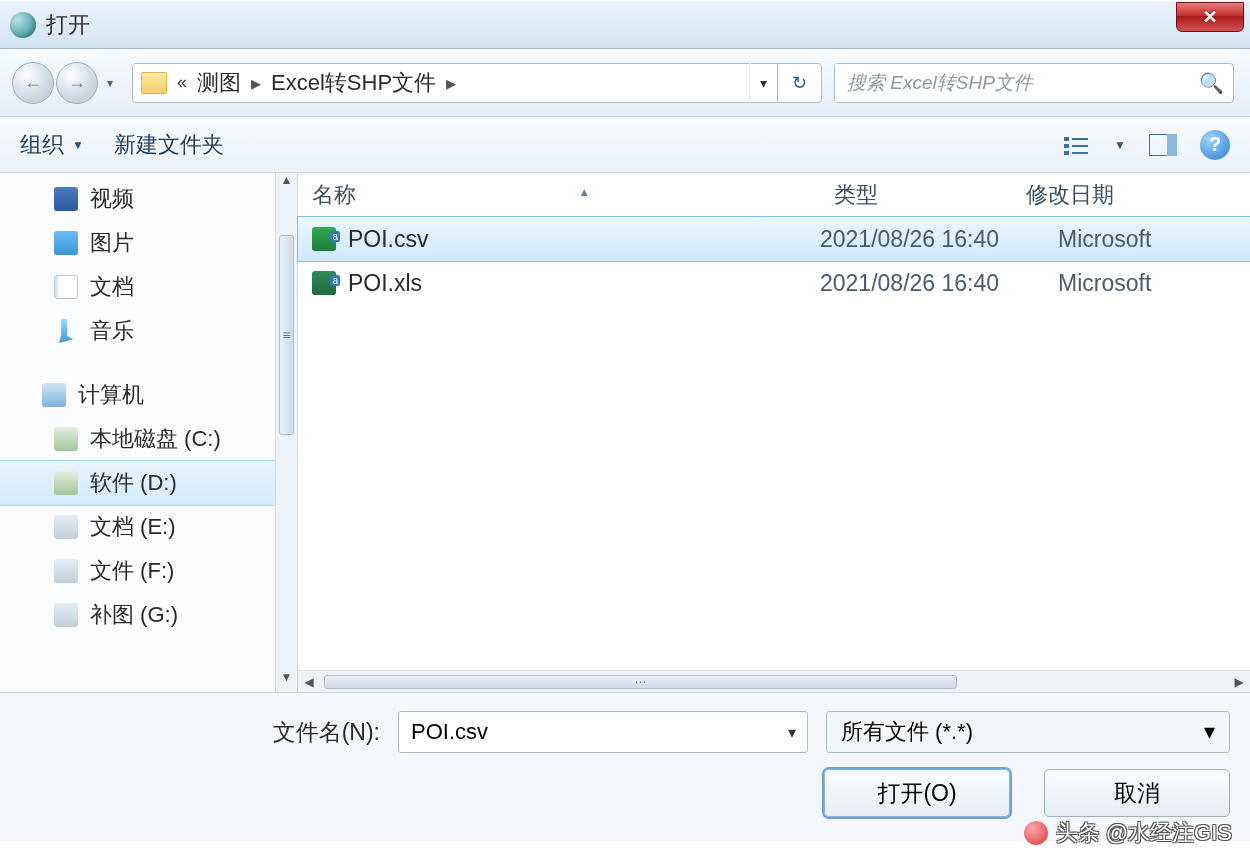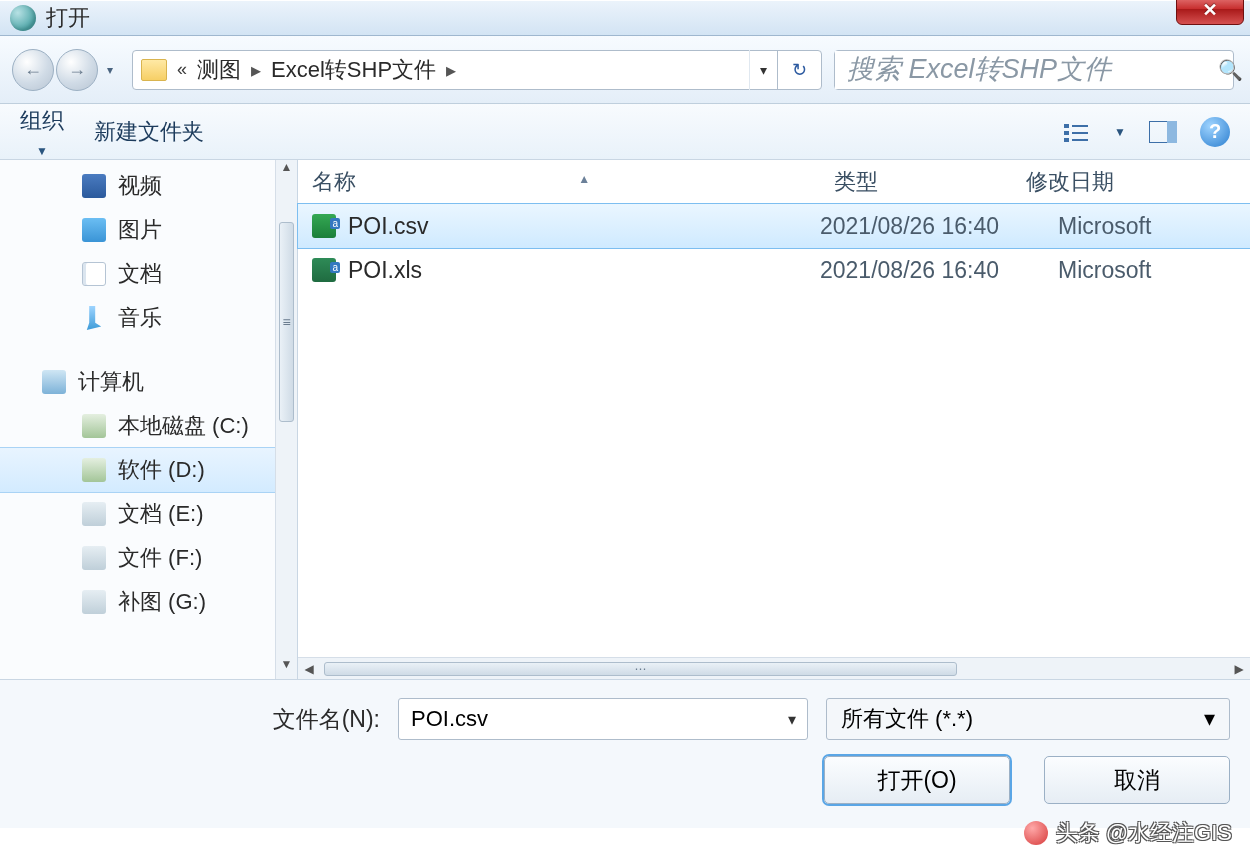--- a/index.html
+++ b/index.html
@@ -10,21 +10,21 @@
     --select-border: #7dbef0;
     --text-dark: #2a2a2a;
     --text-muted: #6b7985;
     --close-red: #c83030;
   }
   * { box-sizing: border-box; font-family: "Segoe UI", "Microsoft YaHei", Tahoma, sans-serif; }
   body { margin:0; background:#fff; width:1250px; height:868px; overflow:hidden; }
 
   
   .titlebar {
-    height:36px; display:flex; align-items:center;
+    height:49px; display:flex; align-items:center;
     background: linear-gradient(to bottom,#ebf3fb,#d3e4f4);
     border-bottom:1px solid #9fb7cf;
     border-top:1px solid #fff;
     justify-content:center;
   }
   .titlebar .app-icon { width:26px; height:26px; margin:0 10px 0 10px; border-radius:50%;
     background: radial-gradient(circle at 30% 30%, #b7e1e4, #4ea6a8 70%);
     box-shadow: inset -2px -2px 4px rgba(0,0,0,.2);}
   .titlebar .title { font-size:22px; color:var(--text-dark); flex:1; }
   .titlebar .close-btn {
@@ -67,34 +67,34 @@
   .breadcrumb .crumb { font-size:22px; color:var(--text-dark); padding:0 6px; cursor:pointer;}
   .breadcrumb .sep { font-size:20px; color:#555; padding:0 4px; cursor:pointer;}
   .breadcrumb .spacer{flex:1;}
   .breadcrumb .dd    { width:28px; text-align:center; font-size:14px; color:#333; cursor:pointer; border-left:1px solid #e0e8f0; line-height:40px;}
   .breadcrumb .refresh { width:44px; text-align:center; font-size:18px; color:#2c5aa0; cursor:pointer; border-left:1px solid #aebccb; line-height:40px;}
   .searchbox {
     width:400px; height:40px; border:1px solid #aebccb; background:#fff;
     display:flex; align-items:center; border-radius:4px;
   }
   .searchbox input {
-    flex:1; border:none; outline:none; font-size:27px; padding:0 12px; color:#333;
+    flex:1; border:none; outline:none; font-size:19px; padding:0 12px; color:#333;
     font-style:italic; height:100%;
   }
   .searchbox input::placeholder { color:#8a98a5; font-style:italic;}
   .searchbox .mag { width:42px; text-align:center; color:#2c6db8; font-size:20px; cursor:pointer;}
 
   
   .toolbar {
     height:56px; display:flex; align-items:center; padding:0 20px;
     background: linear-gradient(to bottom,#f8fbfe,#e9f2fa);
     border-bottom:1px solid #c9d6e3;
     gap:30px;
   }
-  .toolbar .tool { display:flex; align-items:center; gap:8px; font-size:22px; color:#1c3b5c; cursor:pointer;flex-direction:column;}
+  .toolbar .tool { display:flex; align-items:center; gap:8px; font-size:22px; color:#1c3b5c; cursor:pointer;}
   .toolbar .tool .dd { font-size:12px; color:#2a557f;}
   .toolbar .spacer { flex:1;}
   .toolbar .view-icon { display:flex; align-items:center; gap:20px; height:32px;}
   .toolbar .icon-btn { width:34px; height:28px; cursor:pointer; display:flex; align-items:center; justify-content:center; color:#2a557f;}
   .toolbar .help-icon {
     width:30px; height:30px; border-radius:50%;
     background: radial-gradient(circle at 35% 30%, #9fd4ff, #2b7ecf);
     display:flex; align-items:center; justify-content:center; color:#fff;
     font-size:20px; font-weight:bold; cursor:pointer;
   }
@@ -111,21 +111,21 @@
     display:flex; flex-direction:column;
   }
   .sidebar .scrollbar .arrow-btn { height:22px; text-align:center; font-size:12px; color:#555; cursor:pointer;}
   .sidebar .scrollbar .thumb {
     margin:0 3px; height:200px; margin-top:40px;
     background: linear-gradient(to right,#eaf1f7,#cfdbe6);
     border:1px solid #adbdcc; border-radius:3px; cursor:pointer;
     display:flex;align-items:center;justify-content:center;font-size:14px; color:#6a7c8e;
   }
   .tree-item {
-    display:flex; align-items:center; height:44px; padding-left:82px;
+    display:flex; align-items:center; height:44px; padding-left:54px;
     font-size:22px; color:var(--text-dark); cursor:pointer; white-space:nowrap;
   }
   .tree-item.level0 { padding-left:42px;}
   .tree-item .icon { width:24px; height:24px; margin-right:12px; flex:none; border-radius:3px;}
   .tree-item.selected { background: linear-gradient(to bottom,#e8f4ff,#d3ebff); outline:1px solid #a9d3f5;}
   
   .ic-video { background:linear-gradient(#4a7bc0,#2b5a9c);}
   .ic-pic   { background:linear-gradient(#6bbef3,#3a94d6);}
   .ic-docs  { background:#fff; border:1px solid #b5c4d4; box-shadow:inset 3px 0 0 #dbe5ef;}
   .ic-music { background:linear-gradient(#9dd4ff,#3d9bd8); clip-path: polygon(30% 0,55% 0,55% 70%,80% 85%,20% 100%,30% 70%);}

